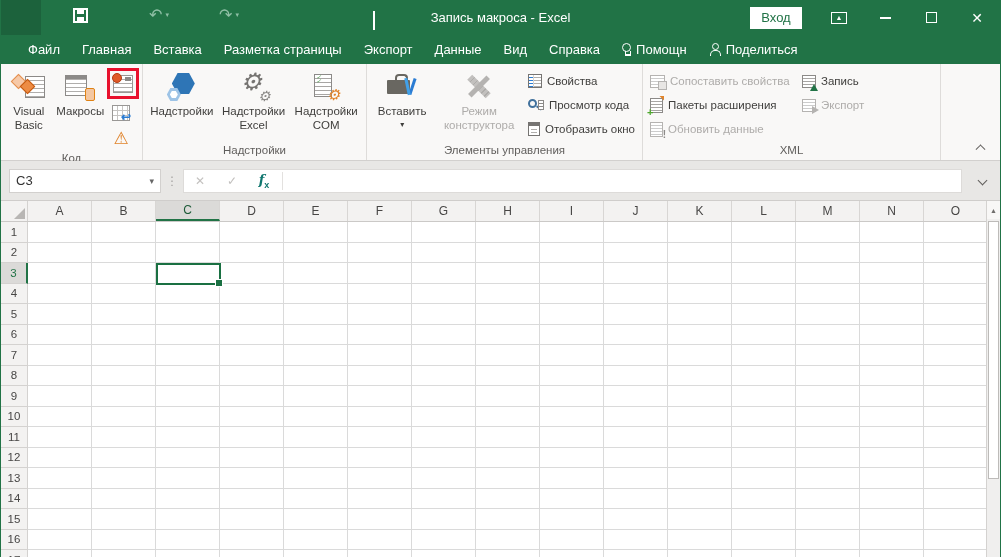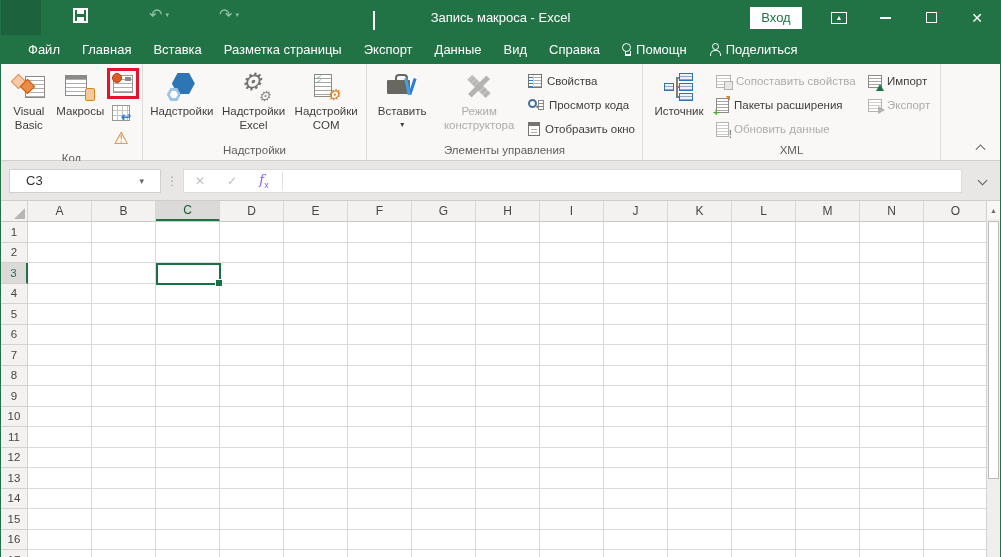--- a/index.html
+++ b/index.html
@@ -122,26 +122,26 @@
   .expack-icon::after { content:""; position:absolute; right:-2px; top:-3px; width:5px; height:5px; background:#e0842c; clip-path:polygon(0 0,100% 0,100% 100%); }
   .refresh-icon { width:13px; height:15px; border:1px solid #b5b3b1; background:repeating-linear-gradient(#fff 0 2px,#ccc 2px 3px); }
   .refresh-icon::after { content:"!"; position:absolute; right:-4px; bottom:-4px; color:#8c8a88; font-size:10px; font-weight:bold; }
   .import-icon { width:14px; height:13px; border:1px solid #8c8a88; background:repeating-linear-gradient(#fff 0 2px,#a8a6a4 2px 3px); }
   .import-icon::after { content:""; position:absolute; right:-3px; bottom:-4px; width:0; height:0; border-left:4px solid transparent; border-right:4px solid transparent; border-bottom:7px solid #217346; }
   .export-icon { width:14px; height:13px; border:1px solid #b5b3b1; background:repeating-linear-gradient(#fff 0 2px,#ccc 2px 3px); }
   .export-icon::after { content:""; position:absolute; right:-4px; bottom:-3px; width:0; height:0; border-top:4px solid transparent; border-bottom:4px solid transparent; border-left:7px solid #b5b3b1; }
 
   
   .formularow { position:relative; height:40px; background:#e8e7e5; border-bottom:1px solid #cfcdcb; display:flex; align-items:center; padding-left:8px; }
-  .namebox { width:152px; height:24px; background:#fff; border:1px solid #d2d0ce; display:flex; align-items:center; padding:0 16px; font-size:13px; color:#333; }
+  .namebox { width:152px; height:24px; background:#fff; border:1px solid #d2d0ce; display:flex; align-items:center; padding:0 6px; font-size:13px; color:#333; }
   .nb-arrow { margin-left:auto; color:#666; font-size:9px; }
   .fb-dots { width:22px; text-align:center; color:#a5a3a1; font-size:12px; }
   .fbar { flex:1; height:24px; background:#fff; border:1px solid #dddbd9; display:flex; align-items:center; margin-right:38px; }
   .fb-btn { width:32px; text-align:center; font-size:12px; color:#c3c1bf; }
-  .fb-fx { font-family:"DejaVu Serif", serif; font-style:italic; color:#8b5cf6; font-size:13px; }
+  .fb-fx { font-family:"DejaVu Serif", serif; font-style:italic; color:#0f766e; font-size:13px;font-weight:bold; }
   .fb-fx sub { font-size:9px; font-family:"Liberation Sans", sans-serif; font-style:normal; }
   .fb-divider { width:1px; height:18px; background:#e3e1df; margin:0 2px; }
   .fb-input { flex:1; height:100%; }
   .fb-expand { position:absolute; right:12px; top:16px; width:9px; height:9px; }
   .fb-expand i { display:block; width:7px; height:7px; border-right:1.5px solid #605e5c; border-bottom:1.5px solid #605e5c; transform:rotate(45deg); }
 
   
   .sheet { position:relative; height:356px; background:#fff; }
   .colhdr-row { display:flex; height:21px; background:#f3f2f1; border-bottom:1px solid #cbc9c7; width:987px; }
   .corner { position:relative; width:27px; border-right:1px solid #d4d2d0; background:#f3f2f1; }
@@ -344,53 +344,38 @@
               <span class="icon dialog-icon"></span>
               <span>Отобразить окно</span>
             </div>
         </div>
       </div>
       <div class="rg-label">Элементы управления</div>
     </div>
 
     <div class="rgroup" style="width:298px">
       <div class="rg-content">
-        <div class="bigbtn" style="width:66px">
-          <span class="bicon">
-              <span class="icon source-icon">
-            <i class="s-box s-left"></i>
-                <i class="s-box s-r1"></i>
-                <i class="s-box s-r2"></i>
-                <i class="s-box s-r3"></i>
-            <i class="s-vline"></i>
-                <i class="s-stub" style="top:4px"></i>
-                <i class="s-stub" style="top:13px"></i>
-                <i class="s-stub" style="top:23px"></i>
-          </span>
-            </span>
-          <span class="blabel">Источник</span>
-        </div>
         <div class="lcol" style="width:152px">
           <div class="lbtn disabled">
               <span class="icon mapprops-icon"></span>
               <span>Сопоставить свойства</span>
             </div>
           <div class="lbtn">
               <span class="icon expack-icon"></span>
               <span>Пакеты расширения</span>
             </div>
           <div class="lbtn disabled">
               <span class="icon refresh-icon"></span>
               <span>Обновить данные</span>
             </div>
         </div>
         <div class="lcol">
           <div class="lbtn">
               <span class="icon import-icon"></span>
-              <span>Импорт</span>
+              <span>Запись</span>
             </div>
           <div class="lbtn disabled">
               <span class="icon export-icon"></span>
               <span>Экспорт</span>
             </div>
         </div>
       </div>
       <div class="rg-label">XML</div>
     </div>
 

